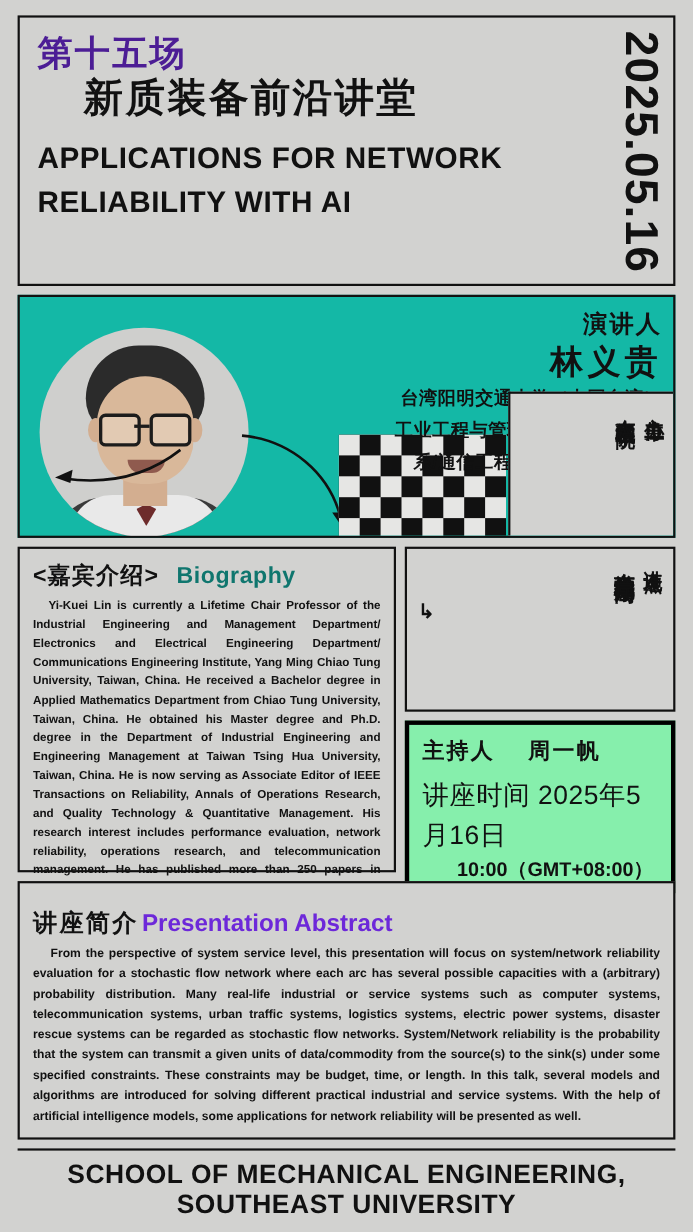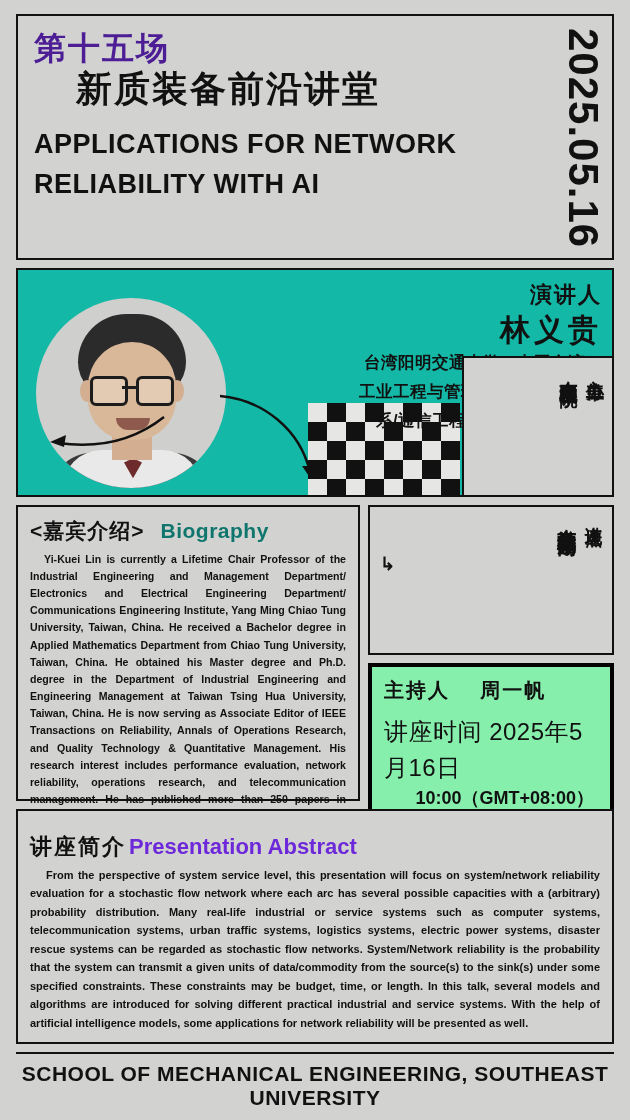--- a/index.html
+++ b/index.html
@@ -381,21 +381,21 @@
     text-align: justify;
     text-indent: 16px;
   }
 
   
   .footer {
     margin-top: 8px;
     border-top: 2px solid #111;
     padding-top: 8px;
     text-align: center;
-    font-size: 21px;
+    font-size: 24px;
     font-weight: bold;
     letter-spacing: 0.5px;
     color: #111;
   }
 </style>
 </head>
 <body>
 
 <div class="poster">
 

